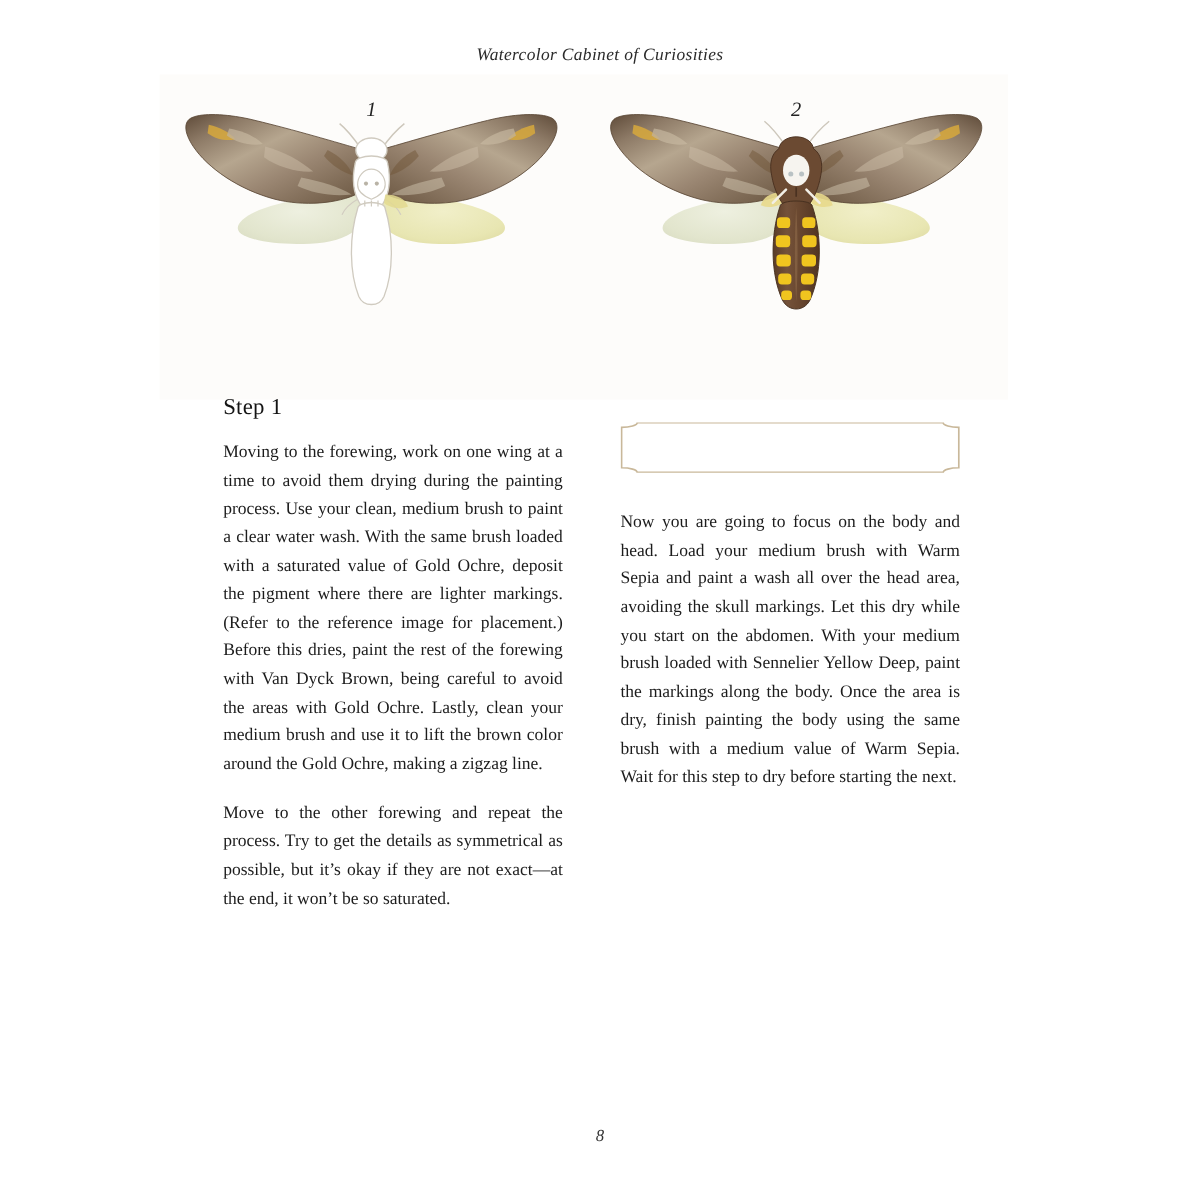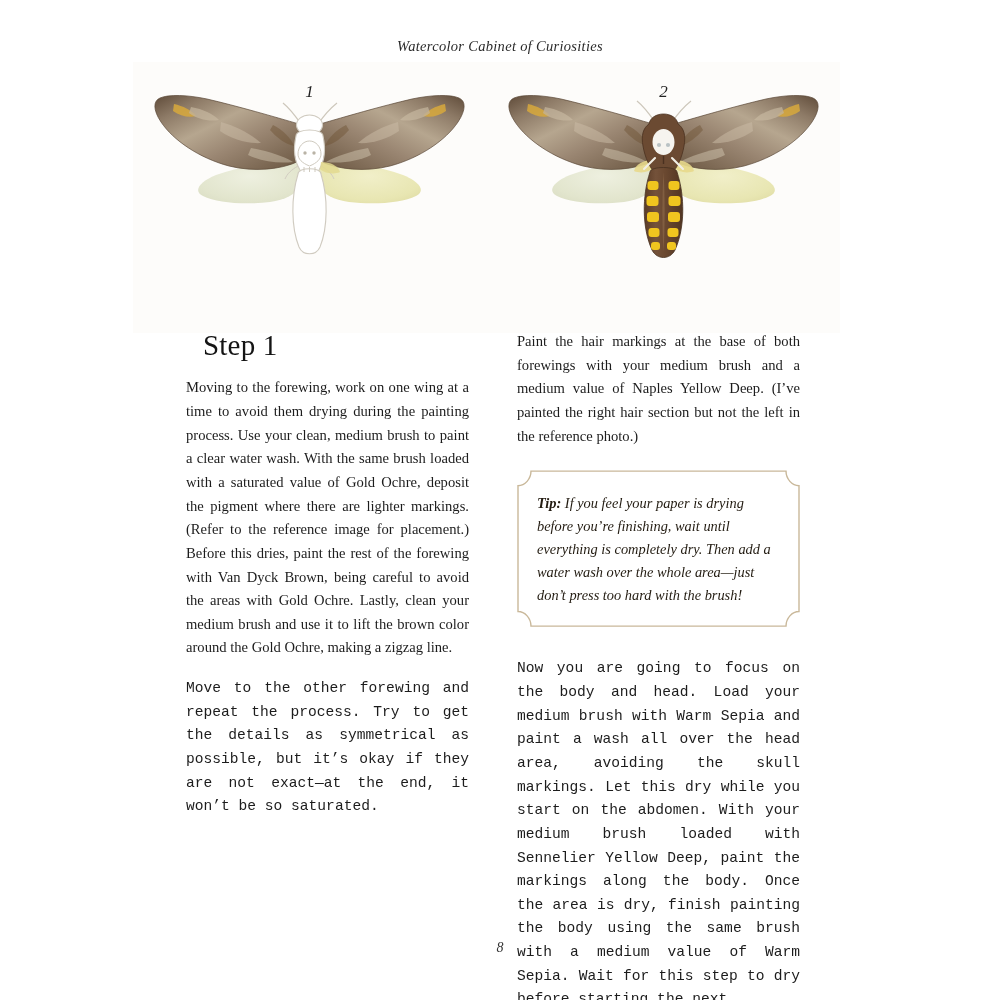--- a/index.html
+++ b/index.html
@@ -78,39 +78,39 @@
   
   .col {
     position: absolute;
     top: 330px;
     width: 283px;
   }
   .col-left  { left: 186px; }
   .col-right { left: 517px; }
 
   h2.step {
-    margin: 0 0 16px 17px;
-    font-size: 29px;
+    margin: 0 0 16px 0;
+    font-size: 19px;
     font-weight: 400;
     letter-spacing: 0.2px;
     line-height: 1.05;
     color: #141414;
   }
   .col-right h2.step { margin-top: 0; }
 
   p.body {
     margin: 0 0 17px 0;
     font-size: 14.6px;
     line-height: 1.62;
     text-align: justify;
     text-justify: inter-word;
     hyphens: manual;
     color: #1c1c1c;
   }
-  p.body:last-child { margin-bottom: 0; font-family: Liberation Mono, monospace; }
+  p.body:last-child { margin-bottom: 0; }
 
   
   .tip-wrap {
     position: relative;
     margin: 22px 0 30px 0;
     padding: 22px 20px 20px 20px;
     box-sizing: border-box;
   }
   .tip-frame {
     position: absolute;
@@ -357,31 +357,27 @@
     </div>
   </div>
 
   <div class="col col-left">
     <h2 class="step">Step 1</h2>
     <p class="body">Moving to the forewing, work on one wing at a time to avoid them drying during the painting process. Use your clean, medium brush to paint a clear water wash. With the same brush loaded with a saturated value of Gold Ochre, deposit the pigment where there are lighter markings. (Refer to the reference image for placement.) Before this dries, paint the rest of the forewing with Van Dyck Brown, being careful to avoid the areas with Gold Ochre. Lastly, clean your medium brush and use it to lift the brown color around the Gold Ochre, making a zigzag line.</p>
     <p class="body">Move to the other forewing and repeat the process. Try to get the details as symmetrical as possible, but it’s okay if they are not exact—at the end, it won’t be so saturated.</p>
   </div>
 
   <div class="col col-right">
-    <p class="body">Paint the hair markings at the base of both forewings with your medium brush and a medium value of Naples Yellow Deep. (I’ve painted the right hair section but not the left in the reference photo.)</p>
 
     <div class="tip-wrap">
       <svg class="tip-frame" viewBox="0 0 283 140" preserveAspectRatio="none">
         <path d="M14,1 L269,1 C269,8 275,14 282,14 L282,126
                  C275,126 269,132 269,139 L14,139
                  C14,132 8,126 1,126 L1,14 C8,14 14,8 14,1 Z" fill="none" stroke="#c9b89a" stroke-width="1.4" vector-effect="non-scaling-stroke"></path>
       </svg>
-      <p class="tip-text">
-        <b>Tip:</b><span> If you feel your paper is drying before you’re finishing, wait until everything is completely dry. Then add a water wash over the whole area—just don’t press too hard with the brush!</span>
-      </p>
     </div>
 
     <p class="body">Now you are going to focus on the body and head. Load your medium brush with Warm Sepia and paint a wash all over the head area, avoiding the skull markings. Let this dry while you start on the abdomen. With your medium brush loaded with Sennelier Yellow Deep, paint the markings along the body. Once the area is dry, finish painting the body using the same brush with a medium value of Warm Sepia. Wait for this step to dry before starting the next.</p>
   </div>
 
   <div class="folio">8</div>
 
 </div>
 
 </body></html>

